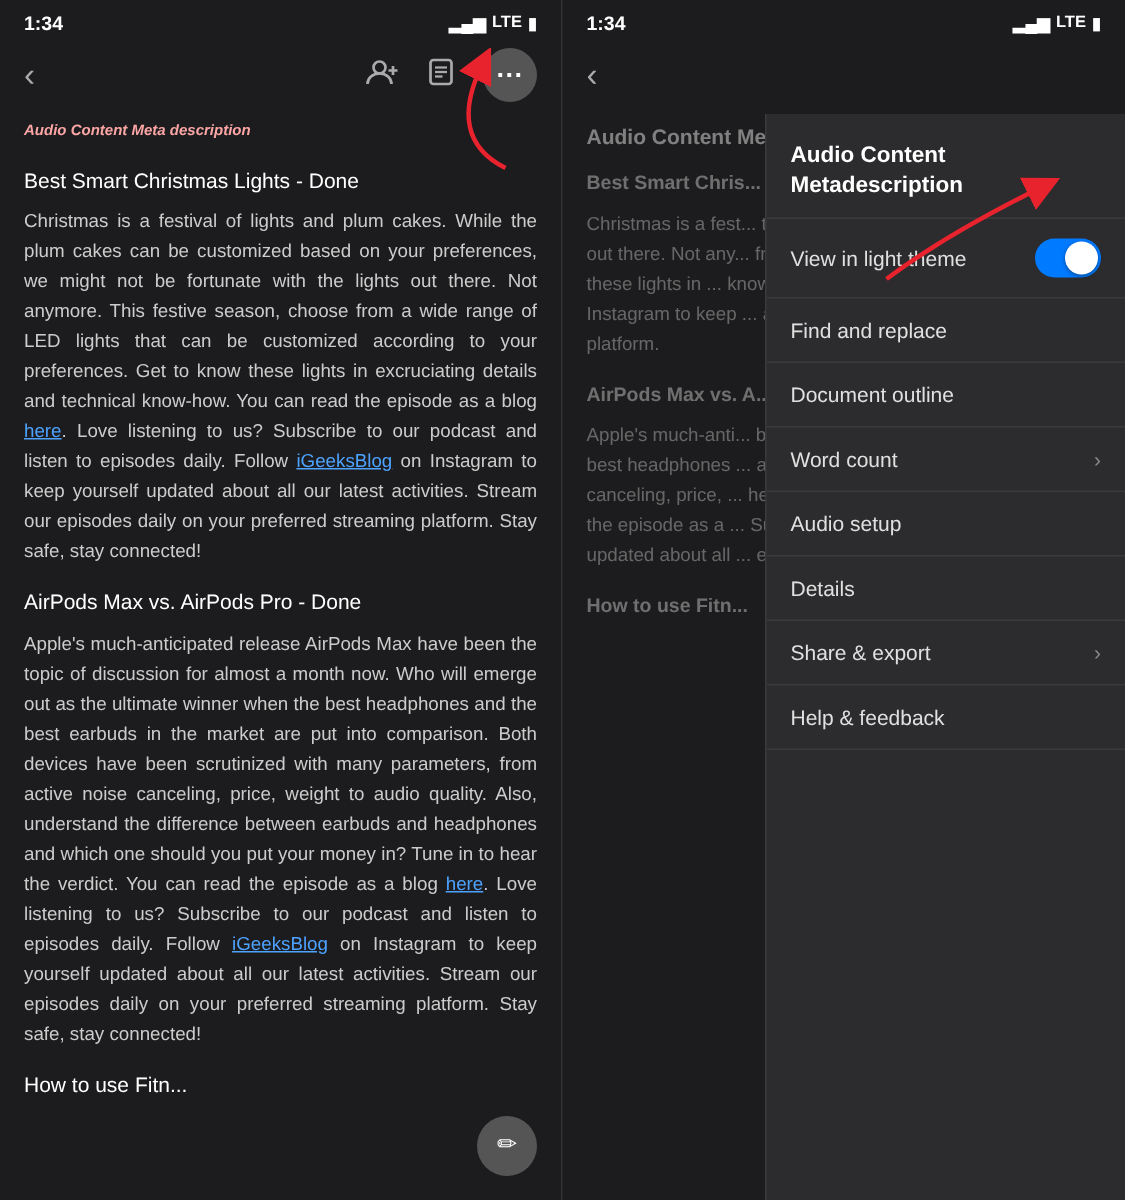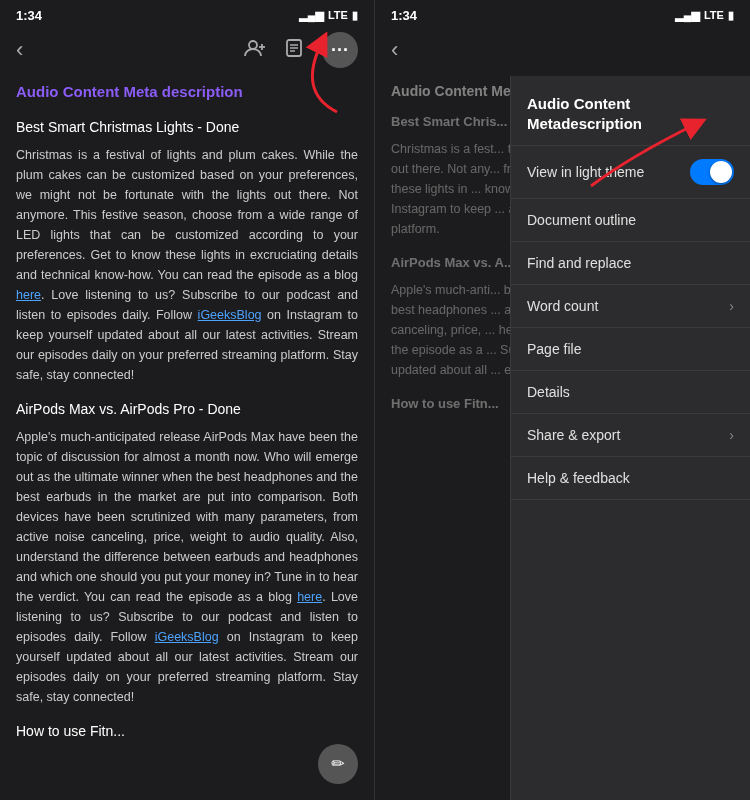--- a/index.html
+++ b/index.html
@@ -87,24 +87,25 @@
       flex: 1;
       overflow: hidden;
       padding: 4px 16px 16px;
       color: #e0e0e0;
       font-size: 13px;
       line-height: 1.55;
       position: relative;
     }
 
     .doc-title {
-      font-size: 15px;
+      font-size: 10px;
       font-weight: 700;
-      color: #8b5cf6;
+      color: #fca5a5;
       margin-bottom: 12px;
+      font-style: italic;
     }
 
     .section-title {
       font-size: 14px;
       font-weight: 400;
       color: #fff;
       margin-bottom: 6px;
       margin-top: 14px;
     }
 
@@ -405,36 +406,36 @@
           <div class="menu-item-right">
             <div class="toggle on">
               <div class="toggle-thumb"></div>
             </div>
           </div>
         </div>
 
 
 
         <div class="menu-item">
+          <span class="menu-item-label">Find and replace</span>
+        </div>
+
+        <div class="menu-item">
           <span class="menu-item-label">Document outline</span>
-        </div>
-
-        <div class="menu-item">
-          <span class="menu-item-label">Find and replace</span>
         </div>
 
         <div class="menu-item">
           <span class="menu-item-label">Word count</span>
           <div class="menu-item-right">
             <span class="chevron-right">›</span>
           </div>
         </div>
 
         <div class="menu-item">
-          <span class="menu-item-label">Page file</span>
+          <span class="menu-item-label">Audio setup</span>
         </div>
 
         <div class="menu-item">
           <span class="menu-item-label">Details</span>
         </div>
 
         <div class="menu-item">
           <span class="menu-item-label">Share &amp; export</span>
           <div class="menu-item-right">
             <span class="chevron-right">›</span>

